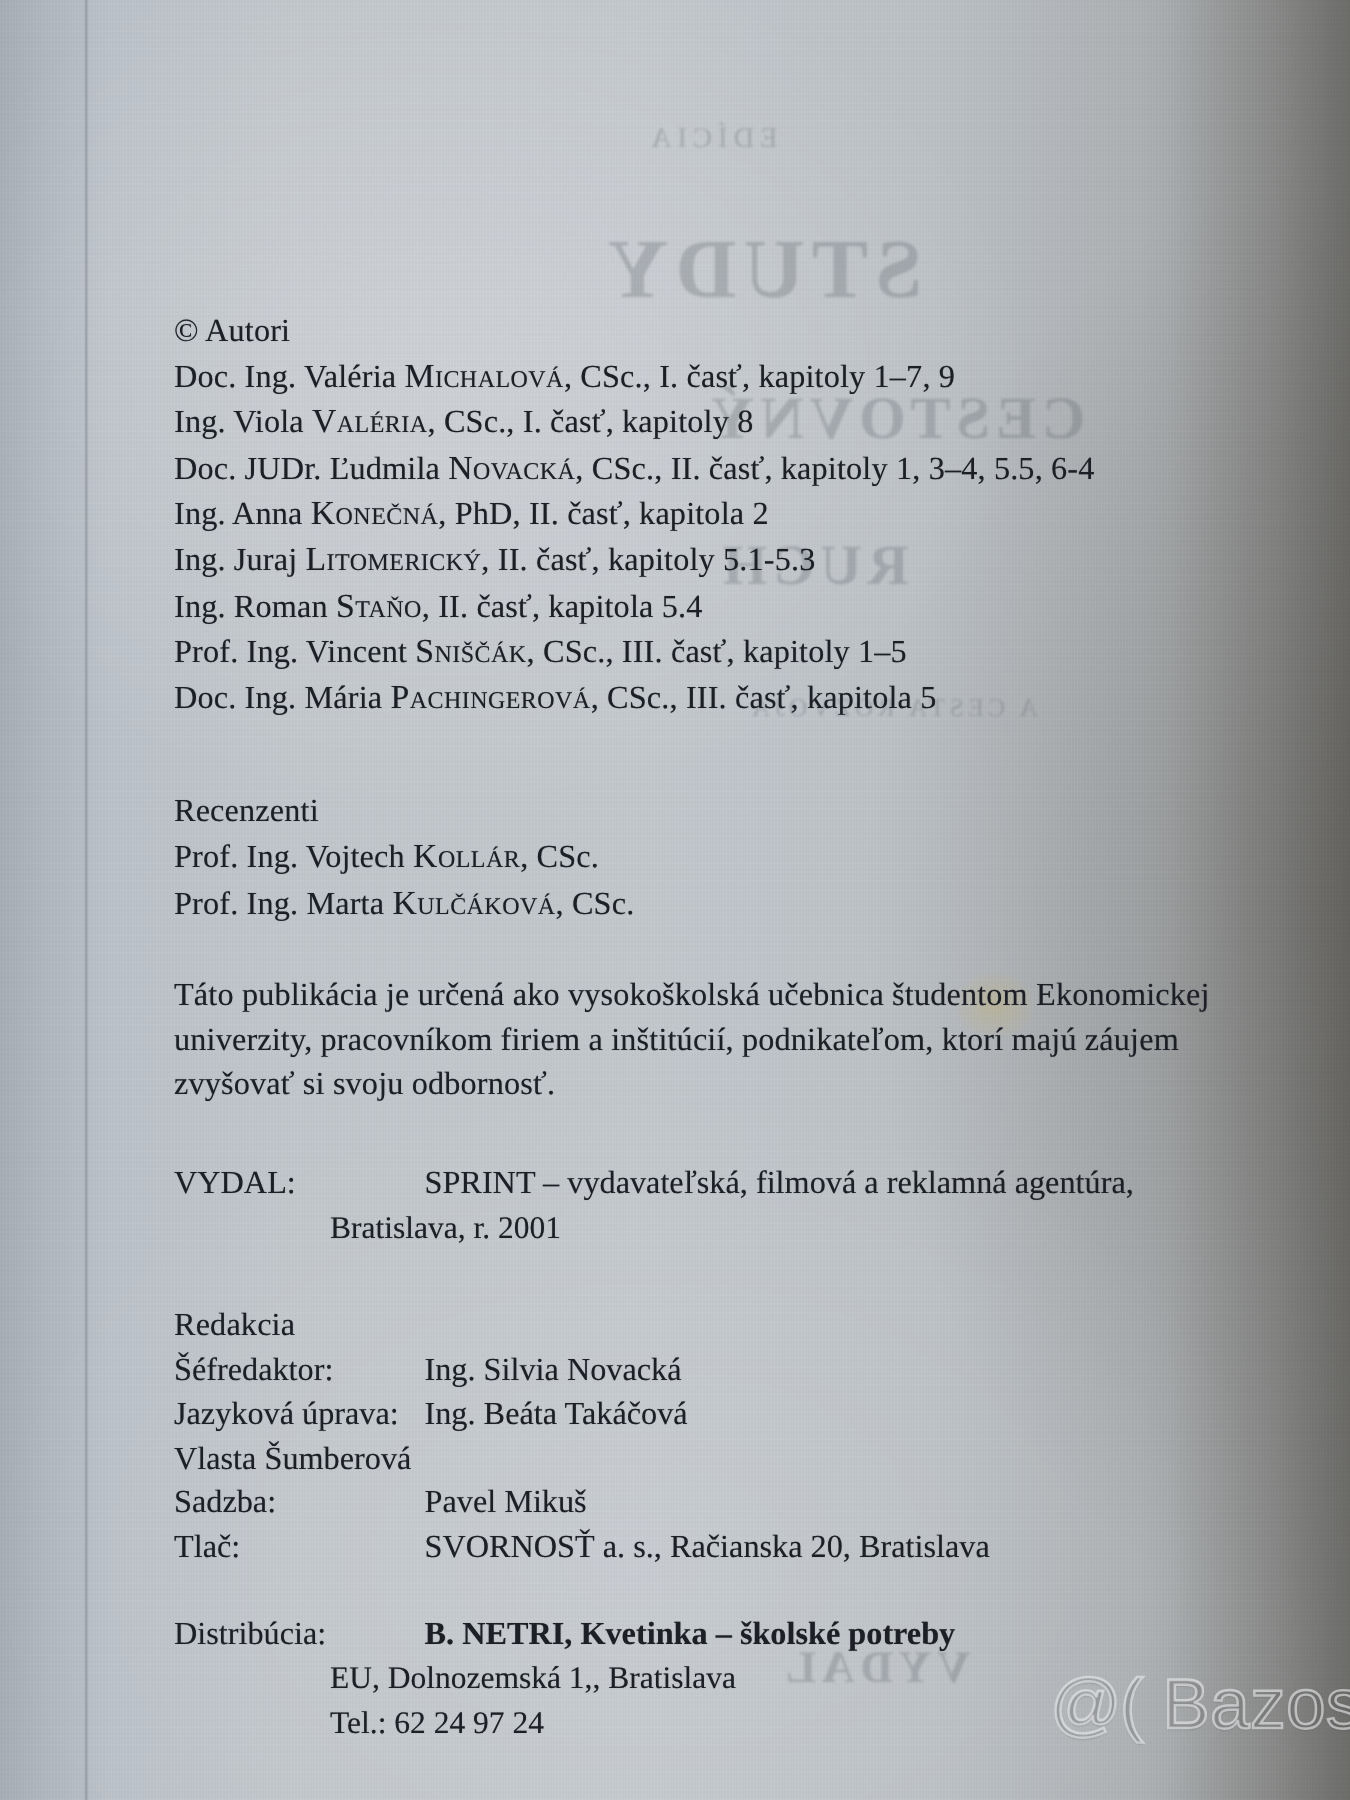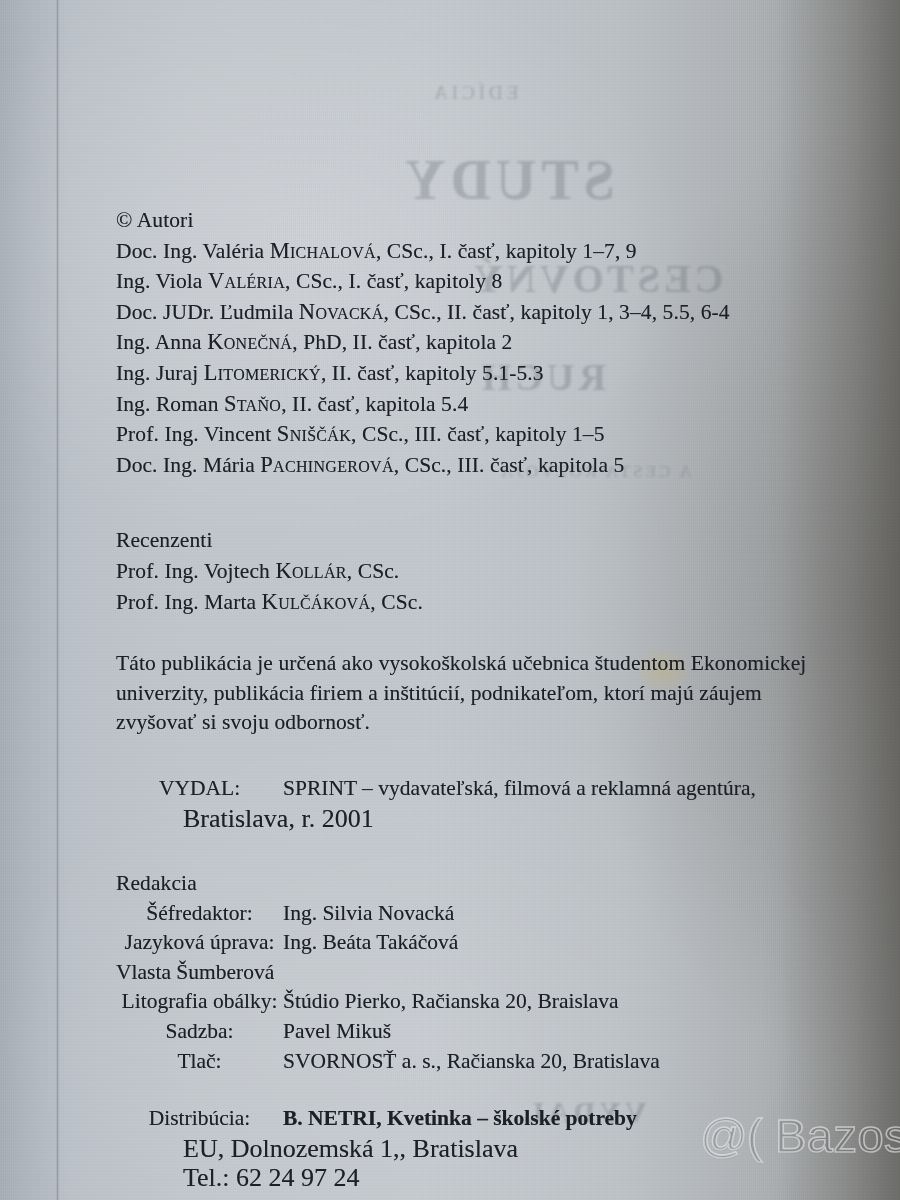--- a/index.html
+++ b/index.html
@@ -119,24 +119,24 @@
 
   .para .line { white-space: nowrap; }
 
   
   .row {
     display: flex;
     font-size: 21.5px;
     line-height: 29.6px;
     text-shadow: 0 0 0.6px rgba(28,32,38,0.45);
   }
-  .row .k { width: 167px; flex: 0 0 167px; white-space: nowrap; text-align: center; }
+  .row .k { width: 167px; flex: 0 0 167px; white-space: nowrap; }
   .row .v { white-space: nowrap; }
   .row .v.b { font-weight: 700; }
-  .cont { margin-left: 67px; white-space: nowrap; font-size: 26px; line-height: 29.6px;
+  .cont { margin-left: 104px; white-space: nowrap; font-size: 21px; line-height: 29.6px;
           text-shadow: 0 0 0.6px rgba(28,32,38,0.45); }
 
   
   .watermark {
     position: absolute;
     left: 700px;
     top: 1108px;
     font-family: Liberation Sans, sans-serif;
     font-size: 47px;
     letter-spacing: 0.5px;
@@ -196,21 +196,21 @@
 
       <div class="line"><span>Prof. Ing. Vojtech </span><span class="sc">Kollár</span><span>, CSc.</span></div>
 
       <div class="line"><span>Prof. Ing. Marta </span><span class="sc">Kulčáková</span><span>, CSc.</span></div>
     </div>
 
     <div class="gap-para"></div>
 
     <div class="block para">
       <div class="line">Táto publikácia je určená ako vysokoškolská učebnica študentom Ekonomickej</div>
-      <div class="line">univerzity, publikácia firiem a inštitúcií, podnikateľom, ktorí majú záujem</div>
+      <div class="line">univerzity, pracovníkom firiem a inštitúcií, podnikateľom, ktorí majú záujem</div>
       <div class="line">zvyšovať si svoju odbornosť.</div>
     </div>
 
     <div class="gap-vydal"></div>
 
     <div class="block">
       <div class="row">
         <div class="k">VYDAL:</div>
         <div class="v">SPRINT – vydavateľská, filmová a reklamná agentúra,</div>
       </div>
@@ -227,24 +227,20 @@
         <div class="v">Ing. Silvia Novacká</div>
       </div>
       <div class="row">
         <div class="k">Jazyková úprava:</div>
         <div class="v">Ing. Beáta Takáčová</div>
       </div>
       <div class="row">
         <div class="v">Vlasta Šumberová</div>
       </div>
       <div class="row">
-        <div class="k">Litografia obálky:</div>
-        <div class="v">Štúdio Pierko, Račianska 20, Braislava</div>
-      </div>
-      <div class="row">
         <div class="k">Sadzba:</div>
         <div class="v">Pavel Mikuš</div>
       </div>
       <div class="row">
         <div class="k">Tlač:</div>
         <div class="v">SVORNOSŤ a. s., Račianska 20, Bratislava</div>
       </div>
     </div>
 
     <div class="gap-distrib"></div>

